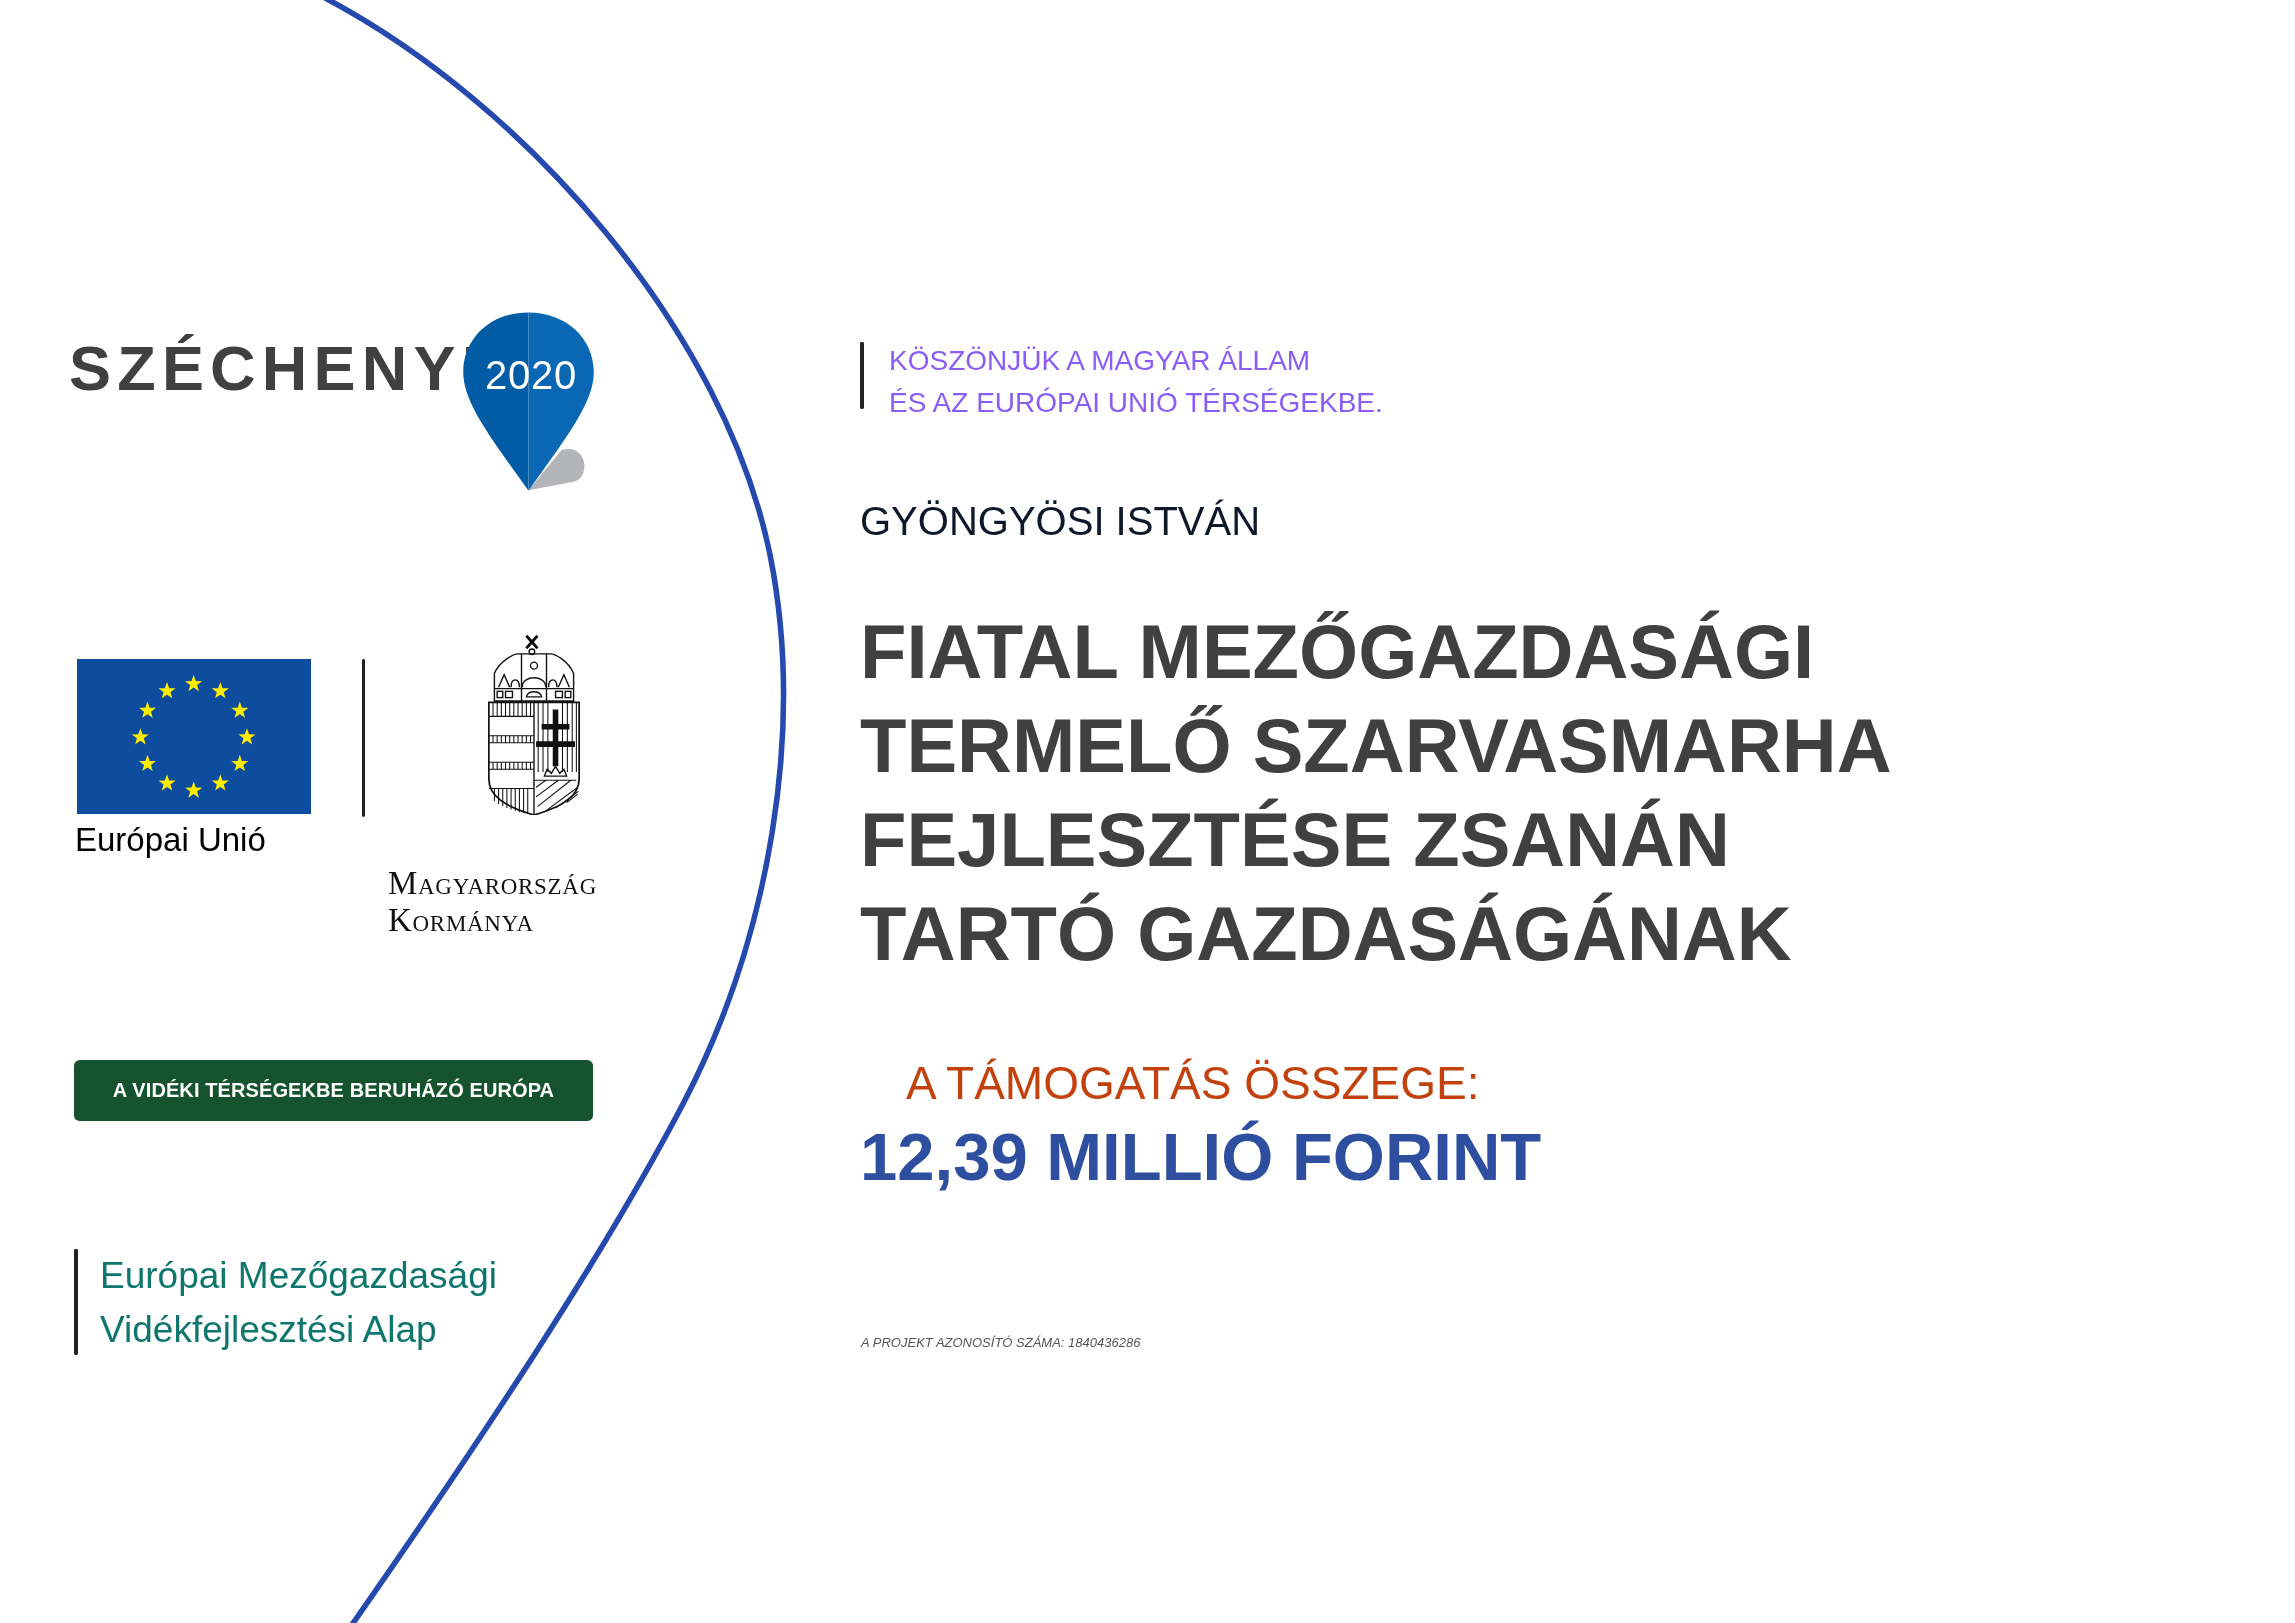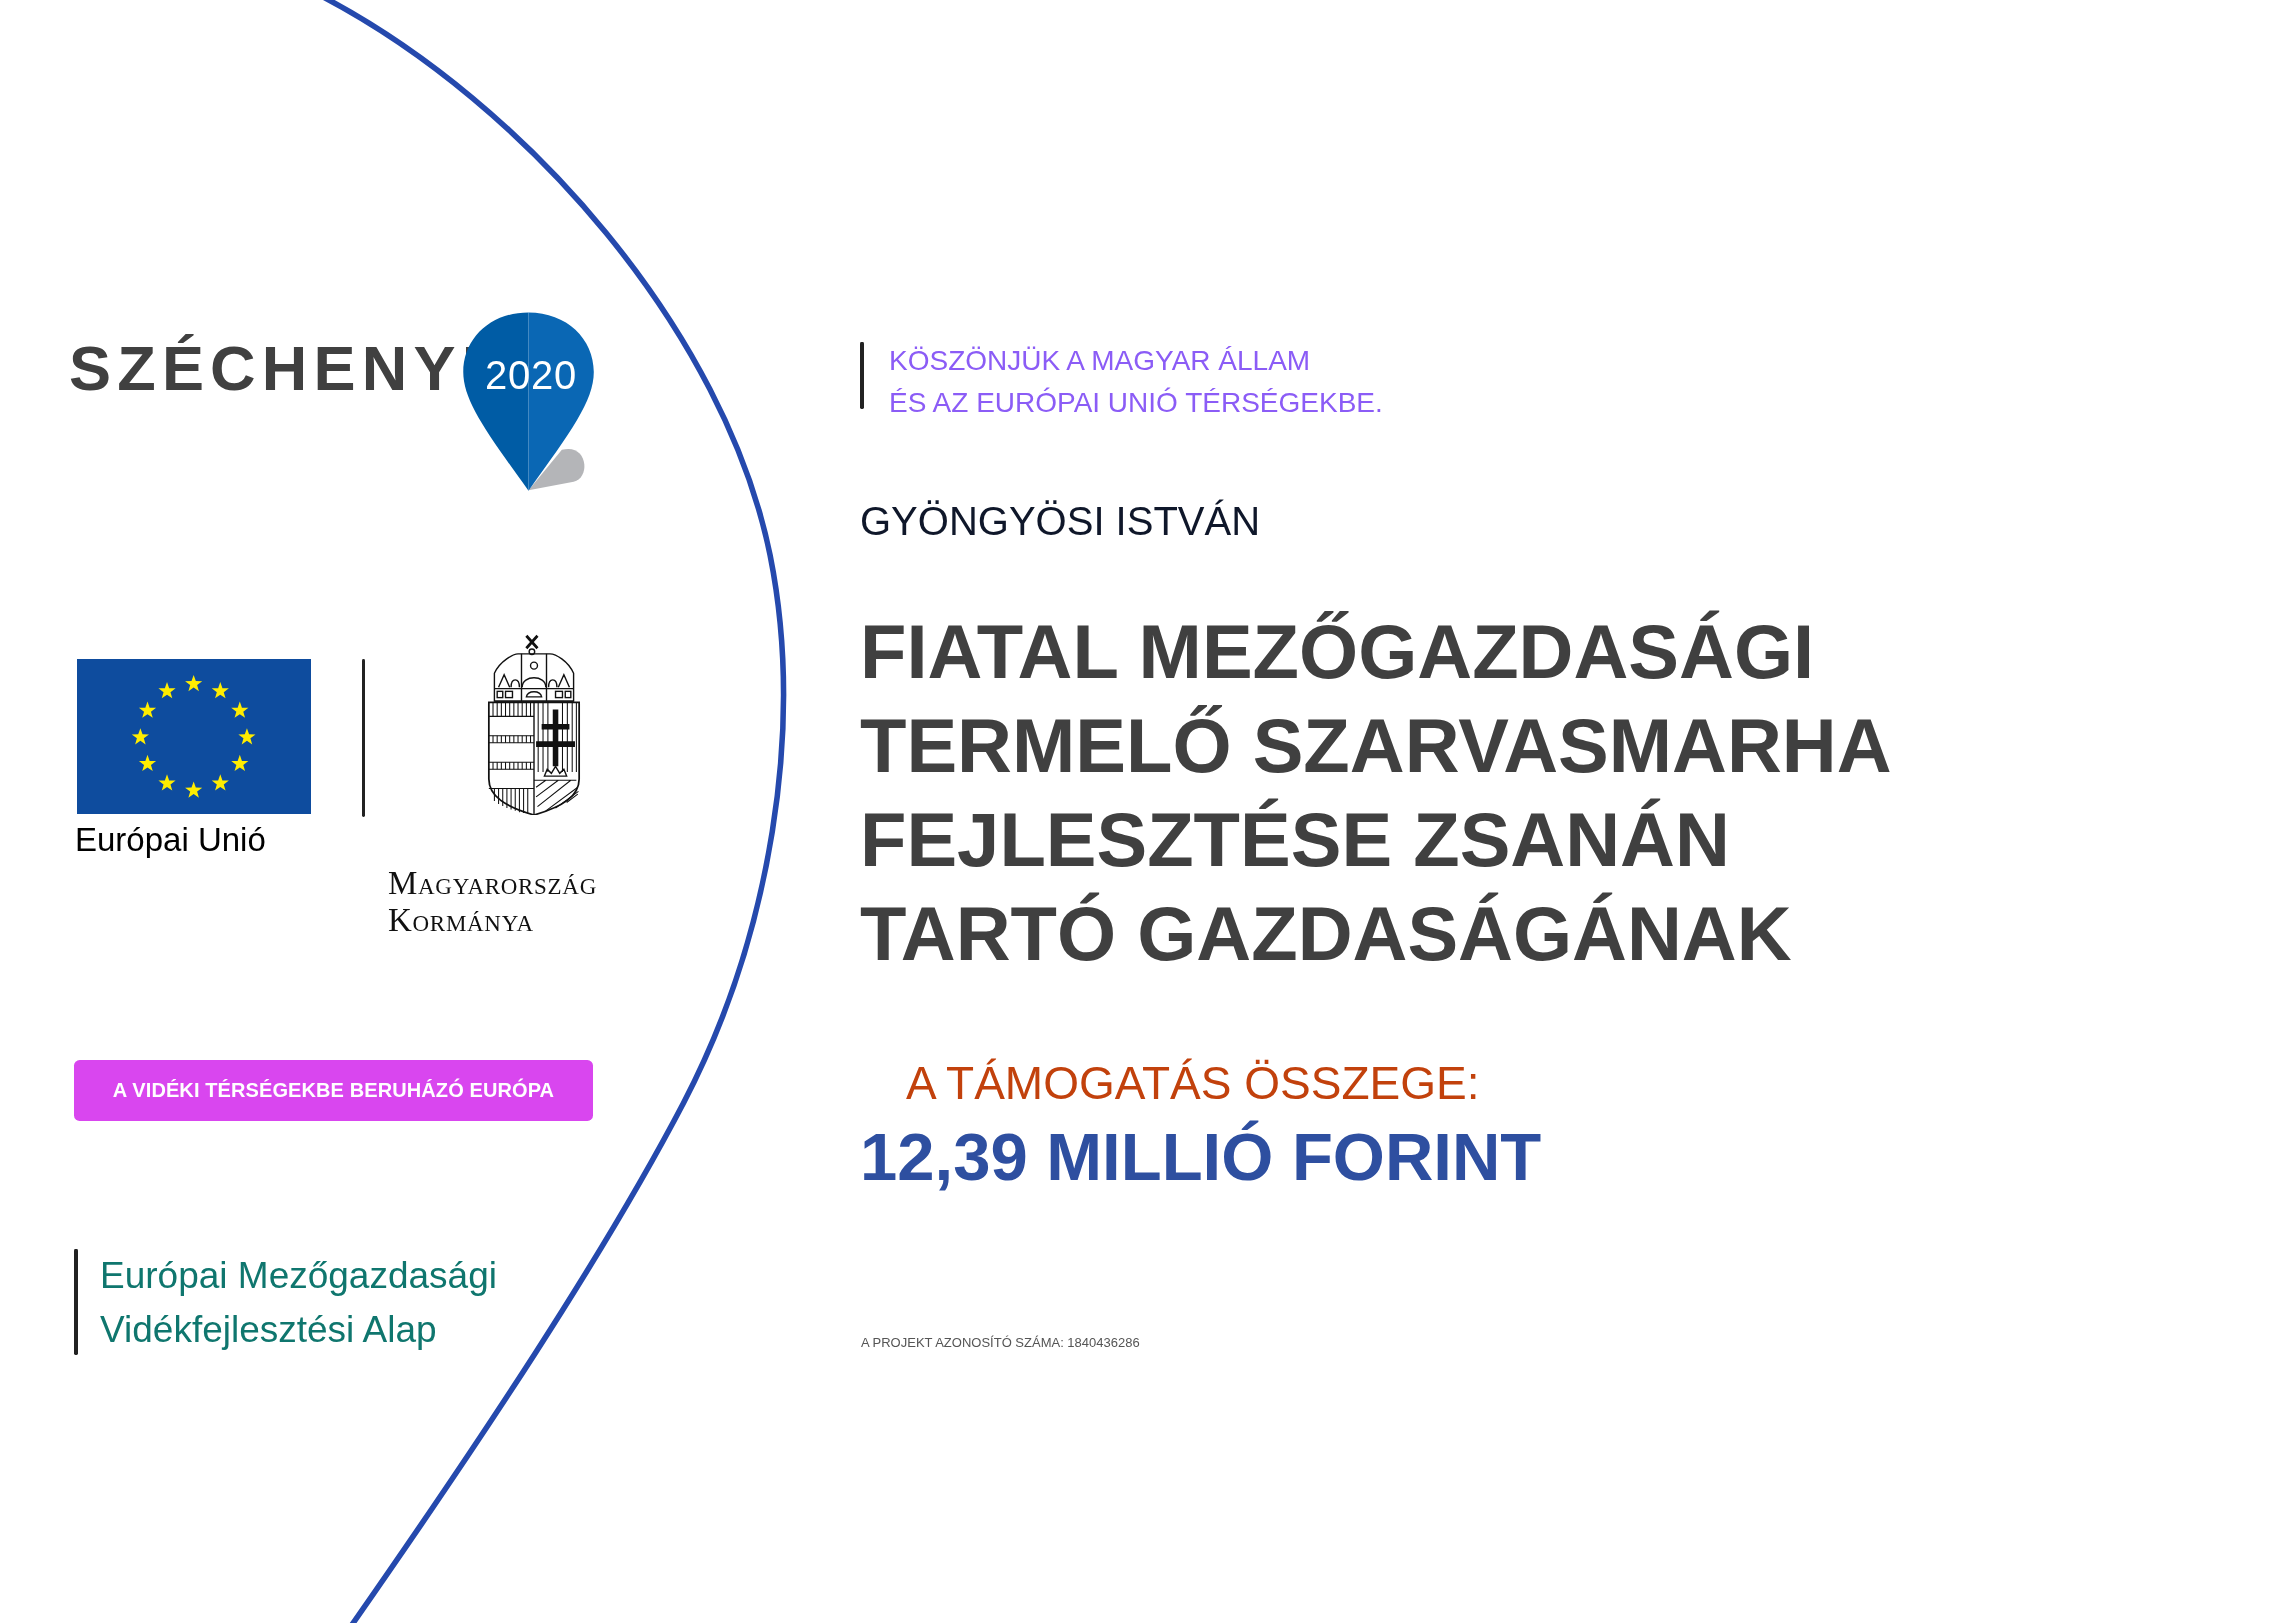--- a/index.html
+++ b/index.html
@@ -21,37 +21,37 @@
   .logo-divider { left: 362px; top: 659px; width: 2.8px; height: 158px; background: #222; border-radius: 1.4px; }
 
   
   .coat { left: 486px; top: 633px; width: 96px; height: 182px; }
   .gov-name { left: 388px; top: 829px; width: 291px; text-align: left;
               font-family: "Liberation Serif", serif; color: #111; line-height: 1; white-space: nowrap; margin-top: 38px; }
   .gov-line1 { font-size: 33px; letter-spacing: 0.7px; font-variant: small-caps; }
   .gov-line2 { font-size: 33px; letter-spacing: 0.7px; font-variant: small-caps; margin-top: 4.2px; }
 
   
-  .banner { left: 74px; top: 1060px; width: 519px; height: 61px; background: #d946ef; border-radius: 5.6px;
+  .banner { left: 74px; top: 1060px; width: 519px; height: 61px; background: #14532d; border-radius: 5.6px;
             color: #fff; font-weight: 700; font-size: 20px; line-height: 61px; text-align: center;
             white-space: nowrap; letter-spacing: 0.1px; }
 
   
   .fund-bar { left: 74px; top: 1249px; width: 3.5px; height: 106px; background: #222; border-radius: 1.4px; }
   .fund-text { left: 100px; top: 1249px; font-size: 37px; line-height: 54px; color: #0f766e; white-space: nowrap; }
 
   
   .thanks-bar { left: 860px; top: 342px; width: 3.5px; height: 67px; background: #222; border-radius: 1.4px; }
   .thanks { left: 889px; top: 340px; font-size: 28px; line-height: 42px; color: #8b5cf6; white-space: nowrap; }
   .beneficiary { left: 860px; top: 501px; font-size: 40px; line-height: 1; color: #0f172a; white-space: nowrap; }
   .title { left: 860px; top: 605px; font-size: 76px; font-weight: 700; line-height: 94px; color: #404040;
            white-space: nowrap; letter-spacing: 0px; }
   .amount-label { left: 860px; top: 1060px; font-size: 46px; line-height: 1; color: #c2410c; white-space: nowrap; margin-left: 46px; }
   .amount { left: 860px; top: 1123px; font-size: 67px; font-weight: 700; line-height: 1; color: #2e4fa0; white-space: nowrap; }
-  .project-id { left: 861px; top: 1336px; font-size: 13px; line-height: 1; color: #555; white-space: nowrap; }
+  .project-id { left: 861px; top: 1336px; font-size: 13px; line-height: 1; color: #555; white-space: nowrap; font-style: italic; }
 </style>
 </head>
 <body>
 
 <svg id="arc" viewBox="0 0 3308 2339">
   <path d="M 465 -5 C 760 150, 1045 480, 1110 800 C 1160 1050, 1110 1350, 985 1590 C 870 1810, 690 2080, 505 2345" fill="none" stroke="#2549ad" stroke-width="8"></path>
 </svg>
 
 <div class="abs szechenyi-word">SZÉCHENYI</div>
 <svg class="abs pin" viewBox="0 0 210 265">

